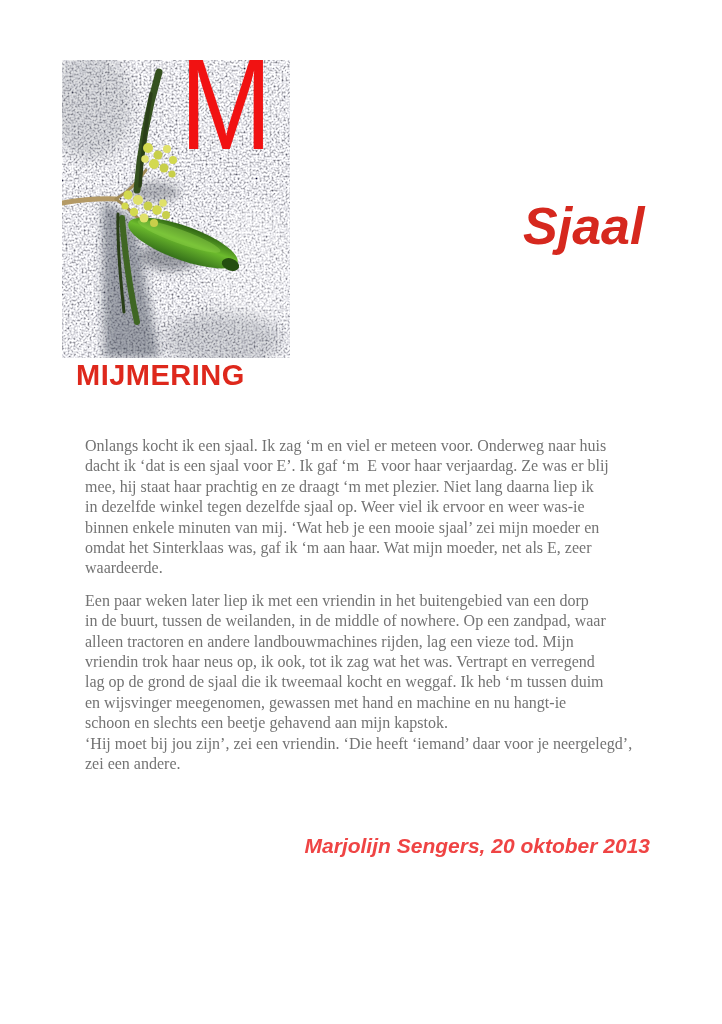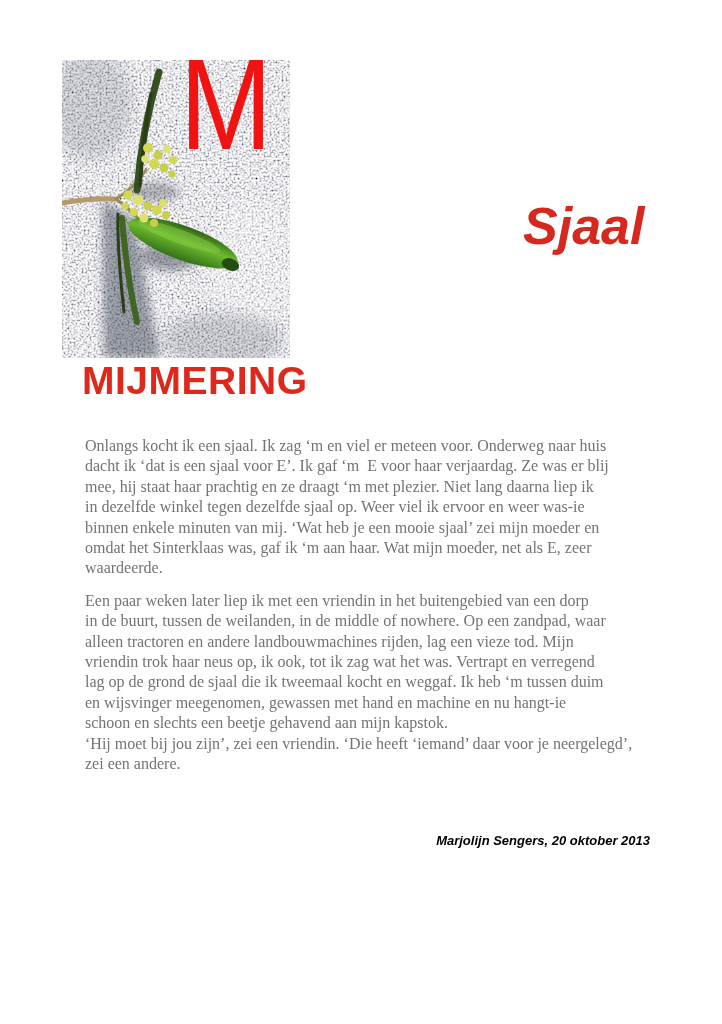--- a/index.html
+++ b/index.html
@@ -27,44 +27,44 @@
   
   .doc-title{
     position:absolute;left:523px;top:200px;
     font-family:"Liberation Sans",sans-serif;
     font-style:italic;font-weight:700;
     font-size:52px;line-height:1;
     color:#d6281e;
     text-align:center;
   }
   .heading{
-    position:absolute;left:82px;top:361px;margin:0;
+    position:absolute;left:76px;top:361px;margin:0;
     font-family:"Liberation Sans",sans-serif;
-    font-weight:700;font-size:39px;line-height:1;
+    font-weight:700;font-size:29px;line-height:1;
     color:#de281c;
     letter-spacing:0.5px;
   }
   
   .body-text{
     position:absolute;left:85px;top:436px;width:600px;
     font-family:"Liberation Serif",serif;
     font-size:16px;line-height:20.4px;
     color:#737373;
   }
   .para{
     margin:0 0 12px 0;
     white-space:pre-line;
   }
   .signature{
     position:absolute;left:85px;top:833px;width:565px;
     text-align:right;
     font-family:"Liberation Sans",sans-serif;
     font-style:italic;font-weight:700;
-    font-size:13px;line-height:1.2;
-    color:#000000;
+    font-size:21px;line-height:1.2;
+    color:#ef4444;
   }
 </style>
 </head>
 <body>
 
 <div class="page">
 
   <figure class="photo">
     <svg viewBox="0 0 228 298" xmlns="http://www.w3.org/2000/svg">
       <defs>

